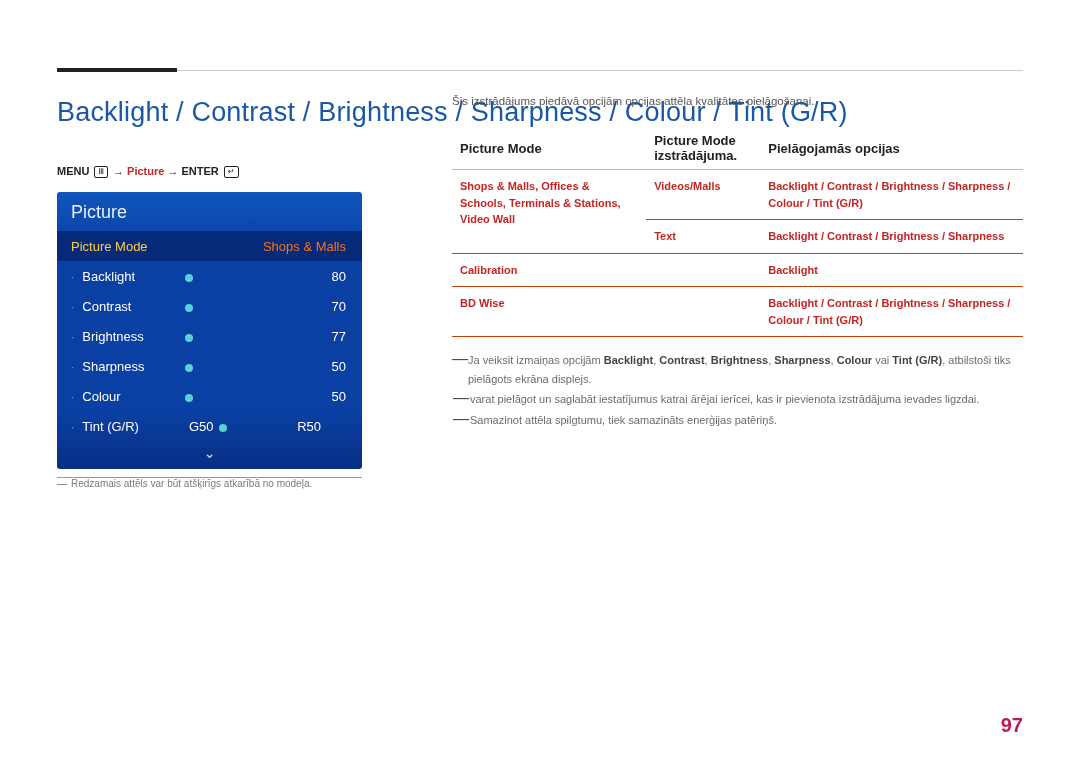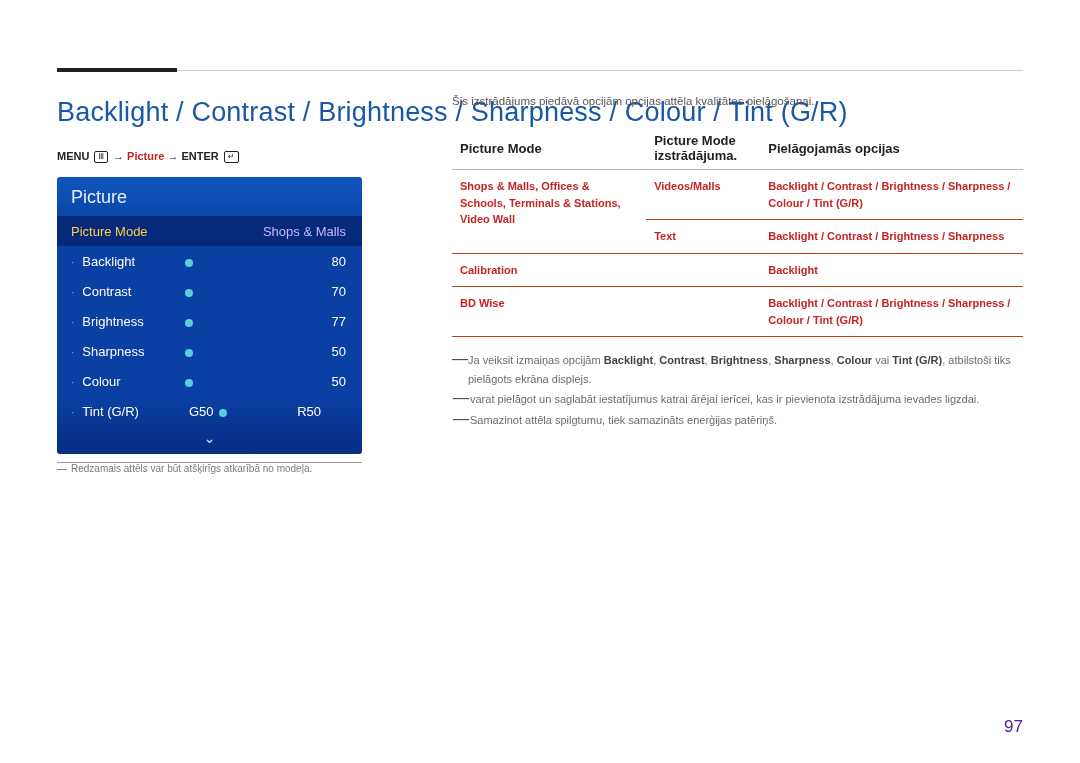--- a/index.html
+++ b/index.html
@@ -1,53 +1,53 @@
 <!DOCTYPE html>
 <html><head>
 <meta charset="utf-8">
 <style>
   html,body{margin:0;padding:0;background:#fff;font-family:"Segoe UI",Arial,sans-serif;color:#3a3a3a}
   .page{width:1080px;height:763px;position:relative;box-sizing:border-box}
   .top-rule{position:absolute;left:57px;right:57px;top:70px;border-top:1px solid #ccc}
   .top-rule-bold{position:absolute;left:57px;width:120px;top:68px;border-top:4px solid #222}
   .main{position:absolute;left:57px;top:95px;right:57px;bottom:40px}
   .title{color:#1958a6;font-size:27px;font-weight:500;line-height:1.3;letter-spacing:.2px}
-  .nav-path{margin-top:20px;font-size:11px;font-weight:700;color:#222}
+  .nav-path{margin-top:35px;font-size:11px;font-weight:700;color:#222}
   .nav-path .hl{color:#c52424;font-weight:700}
   .sym{display:inline-block;border:1px solid #222;border-radius:2px;font-size:8px;line-height:1;padding:1px 3px;vertical-align:1px;font-weight:400;margin:0 2px}
   .osd{margin-top:14px;width:305px;background:linear-gradient(#1056bb,#0a3fa3 20%,#0a3fa3 80%,#082e82);border-radius:3px;color:#fff;font-size:13px;overflow:hidden}
   .osd-title{font-size:18px;font-weight:400;color:#e7efff;padding:10px 14px 8px}
   .osd-row{display:flex;align-items:center;padding:5px 14px;height:20px}
   .osd-row.hl{background:#062a7a}
   .osd-row .lbl{flex:0 0 118px}
   .osd-row .bar{flex:0 0 60px;margin-right:10px}
   .osd-row .val{flex:1;text-align:right;padding-right:2px}
   .osd-row.hl .lbl{color:#ffcc44}
-  .osd-row.hl .val{color:#c4b5fd}
+  .osd-row.hl .val{color:#f97316}
   .dot{color:#89a8e0;margin-right:8px;font-size:10px}
   .slider{position:relative;height:4px;background:#26445e;border-radius:2px}
   .slider .fill{position:absolute;left:0;top:0;bottom:0;background:#59d0d6;border-radius:2px}
   .slider .knob{position:absolute;top:-2px;width:8px;height:8px;border-radius:50%;background:#59d0d6;margin-left:-4px}
   .tint-track{position:relative;height:4px;background:#1b3a5c;border-radius:2px}
   .tint-track .knob{position:absolute;top:-2px;left:50%;width:8px;height:8px;border-radius:50%;background:#59d0d6;margin-left:-4px}
   .osd-chevron{text-align:center;color:#cfe0ff;padding:4px 0 8px;font-size:14px}
   .caption-line{margin-top:8px;width:305px;border-top:1px solid #999}
   .caption{margin-top:0;font-size:10px;color:#7a7a7a}
   .caption .dash{color:#6a6a6a;margin-right:4px}
   .rightcol{position:absolute;left:395px;top:0;right:0}
   .intro{font-size:11.5px;color:#555}
   .tbl{margin-top:20px;width:100%;border-collapse:collapse;font-size:11px}
   .tbl th{text-align:left;font-weight:700;color:#222;font-size:13px;border-bottom:1px solid #bbb;padding:6px 8px}
   .tbl td{vertical-align:top;border-bottom:1px solid #c2410c;padding:8px 8px;line-height:1.5}
   .red{color:#c52424;font-weight:600}
   .notes{margin-top:14px;font-size:11px;color:#6b6b6b;line-height:1.7}
   .notes .row{display:flex;margin-bottom:2px}
   .notes .dash{width:18px;text-align:center;color:#4a4a4a;font-size:16px;line-height:1}
   .notes b{font-weight:700;color:#444}
-  .pno{position:absolute;right:57px;bottom:26px;color:#4c1d95;font-size:17px;font-weight:400}
+  .pno{position:absolute;right:57px;bottom:26px;color:#be185d;font-size:20px;font-weight:700}
 </style>
 </head>
 <body>
 
 <div class="page">
   <div class="top-rule"></div>
   <div class="top-rule-bold"></div>
 
   <div class="main">
     <div class="title">Backlight / Contrast / Brightness / Sharpness / Colour / Tint (G/R)</div>

